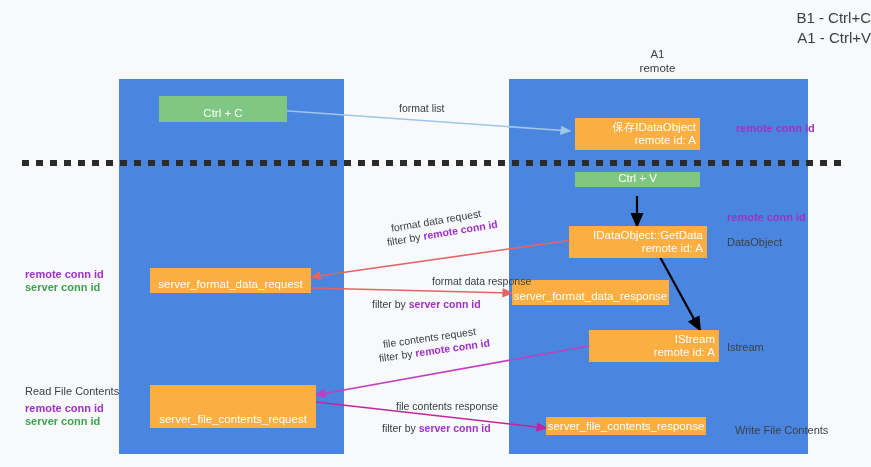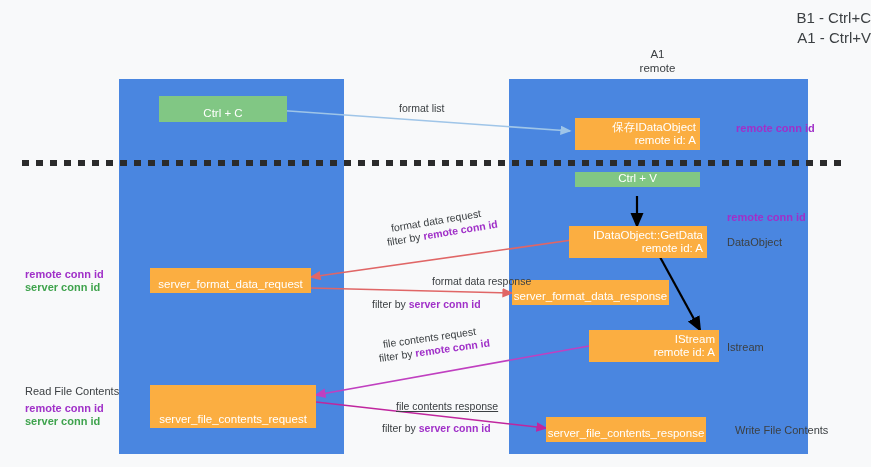--- a/index.html
+++ b/index.html
@@ -141,21 +141,21 @@
 
   <div class="node orange" style="left:589px;top:330px;width:130px;height:32px;flex-direction:column;">
     <span>IStream</span>
     <span>remote id: A</span>
   </div>
 
   <div class="node orange" style="left:150px;top:385px;width:166px;height:43px;">
     <span>server_file_contents_request</span>
   </div>
 
-  <div class="node orange" style="left:546px;top:417px;width:160px;height:25px;">
+  <div class="node orange" style="left:546px;top:417px;width:160px;height:18px;">
     <span>server_file_contents_response</span>
   </div>
 
   <div class="side-label purple" style="left:736px;top:122px;">remote conn id</div>
   <div class="side-label purple" style="left:727px;top:211px;">remote conn id</div>
   <div class="side-label" style="left:727px;top:236px;">DataObject</div>
   <div class="side-label" style="left:727px;top:341px;">Istream</div>
   <div class="side-label" style="left:735px;top:424px;">Write File Contents</div>
 
   <div class="side-label purple" style="left:25px;top:268px;">remote conn id</div>
@@ -175,18 +175,18 @@
   <div class="edge-label" style="left:391px;top:275px;margin-left:41px;">format data response</div>
   <div class="edge-label" style="left:372px;top:298px;">
     <span>filter by </span><span class="hl-purple">server conn id</span>
   </div>
 
   <div class="edge-label rot-b" style="left:382px;top:338px;">file contents request</div>
   <div class="edge-label rot-b" style="left:378px;top:352px;">
     <span>filter by </span><span class="hl-purple">remote conn id</span>
   </div>
 
-  <div class="edge-label" style="left:396px;top:400px;text-decoration:underline;">file contents response</div>
+  <div class="edge-label" style="left:396px;top:400px;">file contents response</div>
   <div class="edge-label" style="left:382px;top:422px;">
     <span>filter by </span><span class="hl-purple">server conn id</span>
   </div>
 
 </div>
 
 </body></html>

